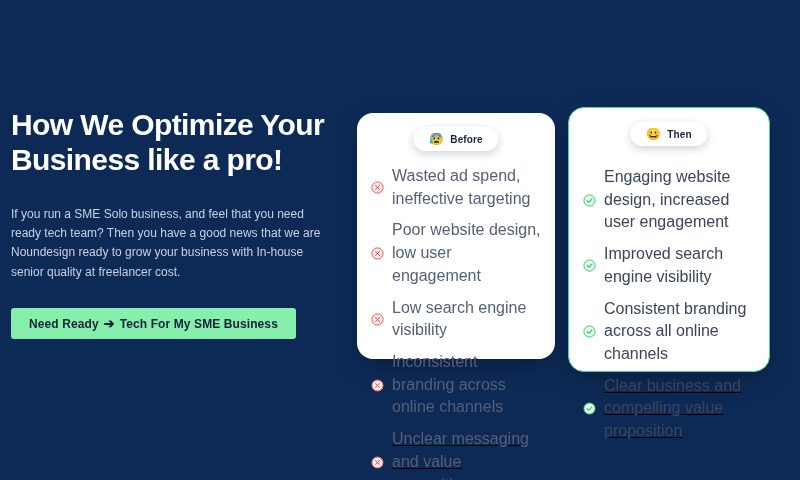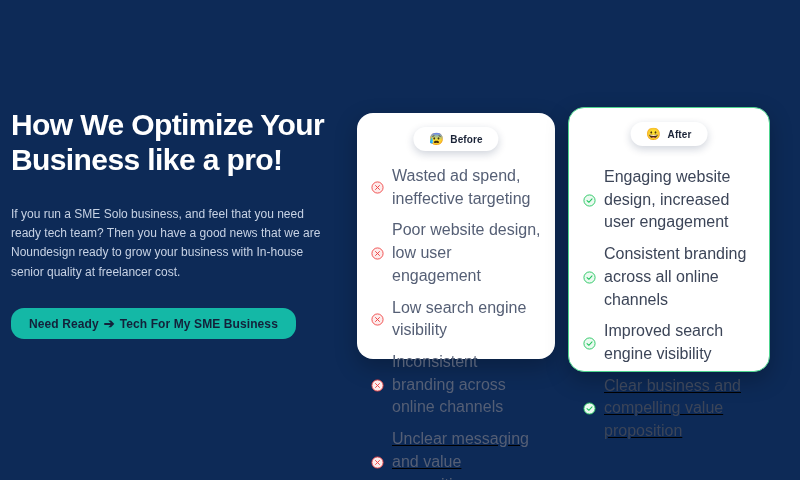--- a/index.html
+++ b/index.html
@@ -48,24 +48,24 @@
     max-width: 322px;
   }
 
   .cta-button {
     display: inline-flex;
     align-items: center;
     justify-content: center;
     margin-top: 26px;
     padding: 0 18px;
     height: 31px;
-    background: #14b8a6;
+    background: #86efac;
     color: #13213a;
     border: none;
-    border-radius: 13px;
+    border-radius: 3px;
     font-family: "Liberation Sans", sans-serif;
     font-size: 12px;
     font-weight: 700;
     cursor: pointer;
     white-space: nowrap;
     letter-spacing: 0.1px;
   }
   .cta-arrow {
     margin: 0 5px;
     font-size: 13px;
@@ -215,44 +215,44 @@
           <path d="M7 7 L13 13 M13 7 L7 13" stroke="#ef4444" stroke-width="1.5" stroke-linecap="round"></path>
         </svg>
         <span class="item-text">Unclear messaging and value proposition</span>
       </li>
     </ul>
   </div>
 
   <div class="card card-after">
     <div class="badge">
       <span class="badge-emoji">😀</span>
-      <span class="badge-label">After</span>
+      <span class="badge-label">Then</span>
     </div>
 
     <ul class="card-list">
       <li class="card-item">
         <svg class="item-icon" viewBox="0 0 20 20">
           <circle cx="10" cy="10" r="8.6" fill="#eafaf0" stroke="#22c55e" stroke-width="1.4"></circle>
           <path d="M6.2 10.2 L9 12.8 L13.9 7.4" fill="none" stroke="#22c55e" stroke-width="1.6" stroke-linecap="round" stroke-linejoin="round"></path>
         </svg>
         <span class="item-text">Engaging website design, increased user engagement</span>
       </li>
       <li class="card-item">
         <svg class="item-icon" viewBox="0 0 20 20">
           <circle cx="10" cy="10" r="8.6" fill="#eafaf0" stroke="#22c55e" stroke-width="1.4"></circle>
           <path d="M6.2 10.2 L9 12.8 L13.9 7.4" fill="none" stroke="#22c55e" stroke-width="1.6" stroke-linecap="round" stroke-linejoin="round"></path>
         </svg>
+        <span class="item-text">Improved search engine visibility</span>
+      </li>
+      <li class="card-item">
+        <svg class="item-icon" viewBox="0 0 20 20">
+          <circle cx="10" cy="10" r="8.6" fill="#eafaf0" stroke="#22c55e" stroke-width="1.4"></circle>
+          <path d="M6.2 10.2 L9 12.8 L13.9 7.4" fill="none" stroke="#22c55e" stroke-width="1.6" stroke-linecap="round" stroke-linejoin="round"></path>
+        </svg>
         <span class="item-text">Consistent branding across all online channels</span>
-      </li>
-      <li class="card-item">
-        <svg class="item-icon" viewBox="0 0 20 20">
-          <circle cx="10" cy="10" r="8.6" fill="#eafaf0" stroke="#22c55e" stroke-width="1.4"></circle>
-          <path d="M6.2 10.2 L9 12.8 L13.9 7.4" fill="none" stroke="#22c55e" stroke-width="1.6" stroke-linecap="round" stroke-linejoin="round"></path>
-        </svg>
-        <span class="item-text">Improved search engine visibility</span>
       </li>
       <li class="card-item">
         <svg class="item-icon" viewBox="0 0 20 20">
           <circle cx="10" cy="10" r="8.6" fill="#eafaf0" stroke="#22c55e" stroke-width="1.4"></circle>
           <path d="M6.2 10.2 L9 12.8 L13.9 7.4" fill="none" stroke="#22c55e" stroke-width="1.6" stroke-linecap="round" stroke-linejoin="round"></path>
         </svg>
         <span class="item-text">Clear business and compelling value proposition</span>
       </li>
     </ul>
   </div>

